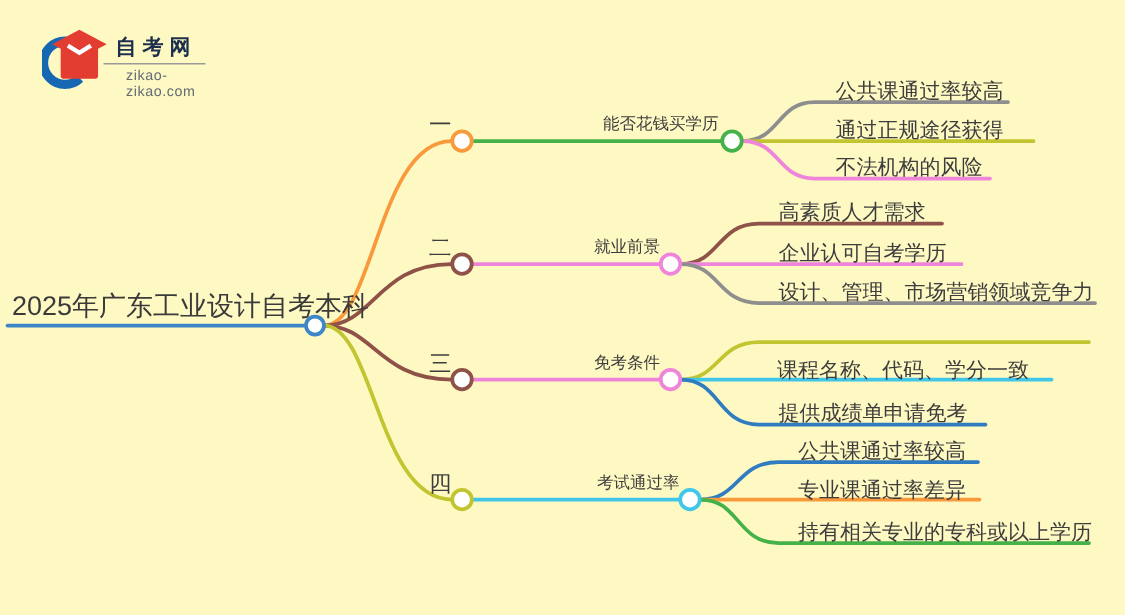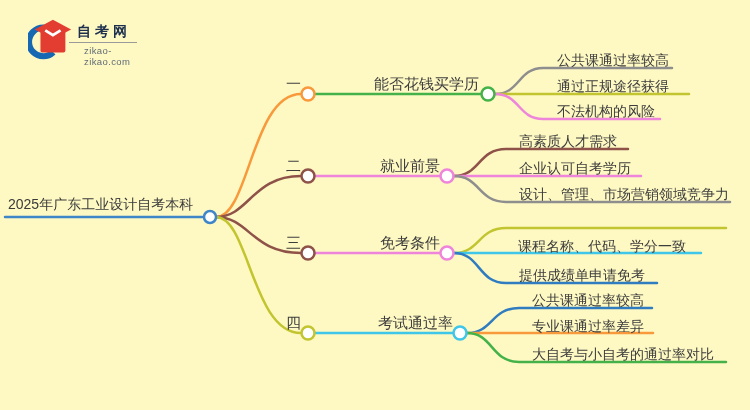--- a/index.html
+++ b/index.html
@@ -3,23 +3,23 @@
 <meta charset="utf-8">
 <style>
   html,body{margin:0;padding:0;background:#fff;}
   .canvas{position:relative;width:750px;height:410px;background:#fef9c3;overflow:hidden;
           font-family:"Liberation Sans","DejaVu Sans",sans-serif;}
   .links{position:absolute;left:0;top:0;}
   .links path{fill:none;stroke-width:2.5;stroke-linecap:round;}
   .links circle{fill:#ffffff;stroke-width:2.5;}
   .label{position:absolute;color:#3d3d3d;white-space:nowrap;line-height:19px;}
   .lv1{font-size:15px;line-height:19px;}
-  .lv2{font-size:15px;line-height:19px;text-align:right;}
+  .lv2{font-size:11px;line-height:19px;text-align:right;}
   .lv3{font-size:14px;line-height:19px;}
-  .root-label{font-size:14px;line-height:20px;color:#3a3a3a;}
+  .root-label{font-size:18px;line-height:20px;color:#3a3a3a;}
   .logo{position:absolute;left:28px;top:14px;width:130px;height:48px;}
   .logo-icon{position:absolute;left:0;top:2px;}
   .logo-title{position:absolute;left:49px;top:9px;font-size:14px;font-weight:bold;
               color:#1d2f4d;letter-spacing:4px;}
   .logo-divider{position:absolute;left:41px;top:28px;width:68px;height:1px;background:#9a9a9a;}
   .logo-url{position:absolute;left:56px;top:31px;font-size:9.5px;color:#5f6b77;letter-spacing:.4px;}
 </style>
 </head>
 <body>
 
@@ -96,15 +96,15 @@
 
   <div class="label lv3" style="left:519px;top:132px;">高素质人才需求</div>
   <div class="label lv3" style="left:519px;top:159px;">企业认可自考学历</div>
   <div class="label lv3" style="left:519px;top:185px;">设计、管理、市场营销领域竞争力</div>
 
   <div class="label lv3" style="left:518px;top:237px;">课程名称、代码、学分一致</div>
   <div class="label lv3" style="left:519px;top:266px;">提供成绩单申请免考</div>
 
   <div class="label lv3" style="left:532px;top:291px;">公共课通过率较高</div>
   <div class="label lv3" style="left:532px;top:317px;">专业课通过率差异</div>
-  <div class="label lv3" style="left:532px;top:345px;">大自考与小自考的通过率对比</div>
+  <div class="label lv3" style="left:532px;top:345px;">持有相关专业的专科或以上学历</div>
 
 </div>
 
 </body></html>

